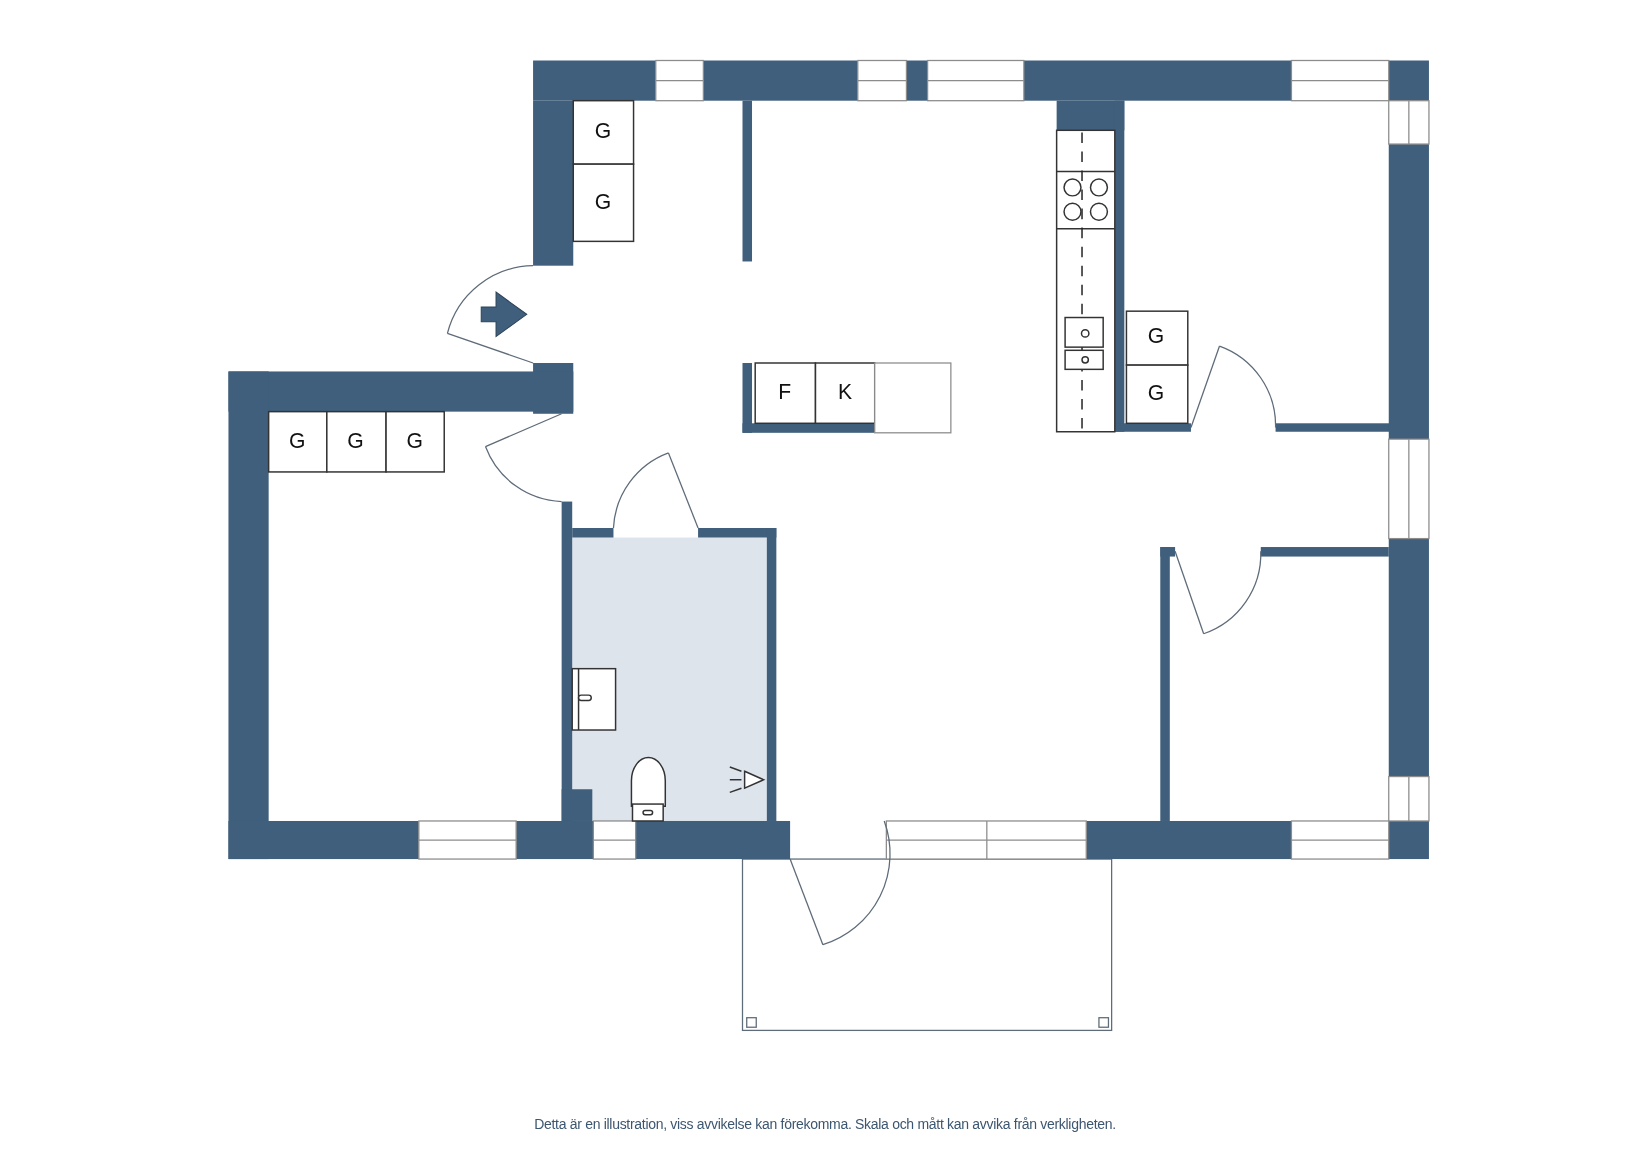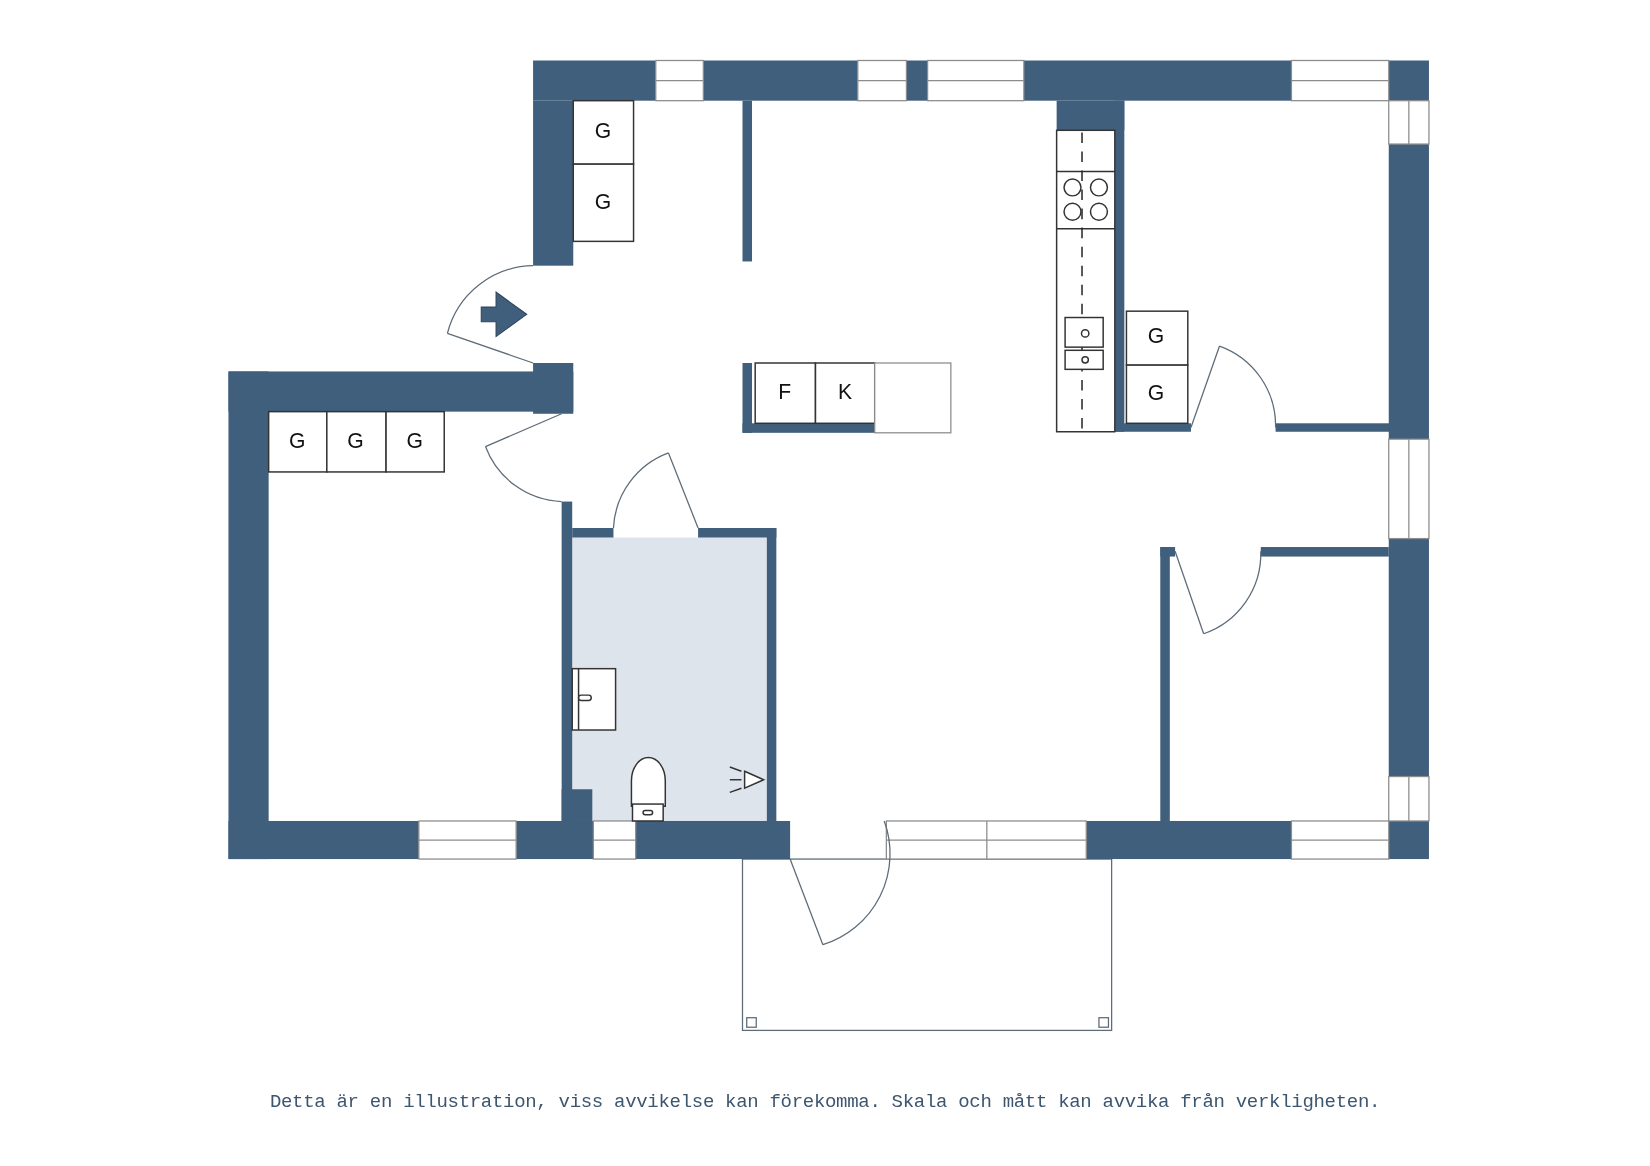--- a/index.html
+++ b/index.html
@@ -5,21 +5,21 @@
   html, body { margin: 0; padding: 0; background: #ffffff; }
   body { width: 1650px; height: 1166px; position: relative; overflow: hidden; font-family: "Liberation Sans", sans-serif; }
   #plan { position: absolute; left: 0; top: 0; width: 1650px; height: 1166px; }
   .wall { fill: #3f5f7c; }
   .win { fill: #ffffff; stroke: #8c8c8c; stroke-width: 1.2; }
   .thin { fill: none; stroke: #5e6b78; stroke-width: 1.2; }
   .fixture { fill: #ffffff; stroke: #333333; stroke-width: 1.4; }
   .lbl { font-family: "Liberation Sans", sans-serif; font-size: 20px; fill: #111111; text-anchor: middle; dominant-baseline: central; }
   .wet { fill: #dde4ec; }
   .dash { stroke: #222; stroke-width: 1.4; stroke-dasharray: 10 8; fill: none; }
-  #disclaimer { position: absolute; left: 0; width: 1650px; top: 1091px; text-align: center; font-family: Liberation Mono, monospace; font-size: 19px; color: #3d5670; letter-spacing: -0.3px; }
+  #disclaimer { position: absolute; left: 0; width: 1650px; top: 1116px; text-align: center; font-family: Liberation Sans, sans-serif; font-size: 14px; color: #3d5670; letter-spacing: -0.3px; }
 </style>
 </head>
 <body>
 
 <svg id="plan" viewBox="0 0 1560 1102" xmlns="http://www.w3.org/2000/svg">
 
   <rect class="wet" x="541" y="508" width="184" height="268"></rect>
 
   <g>
     <rect class="thin" x="702" y="812" width="349" height="162"></rect>

